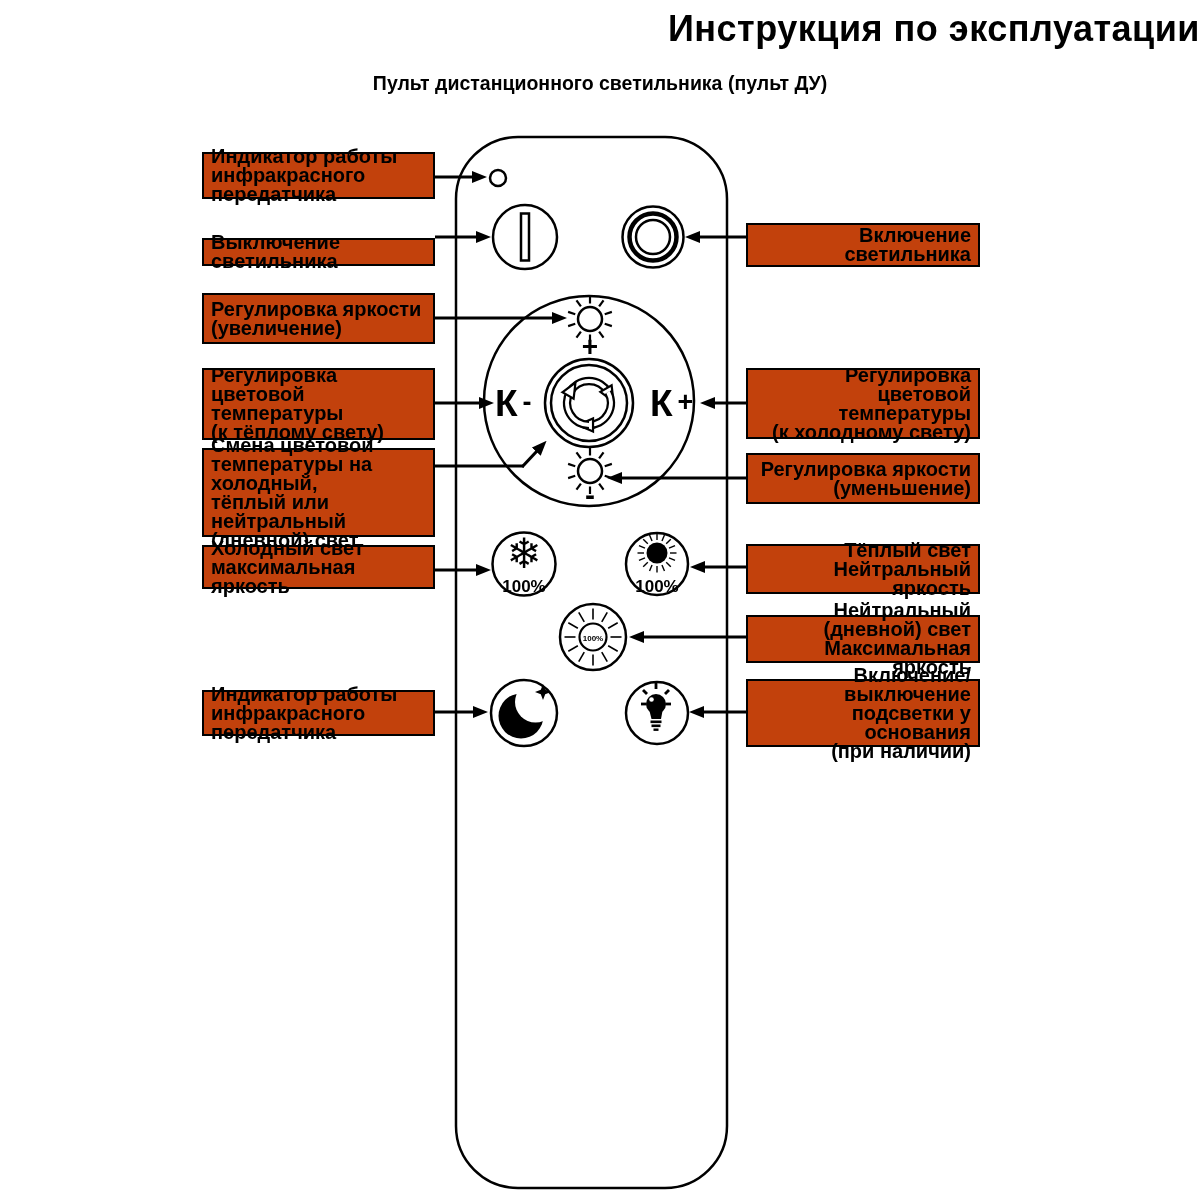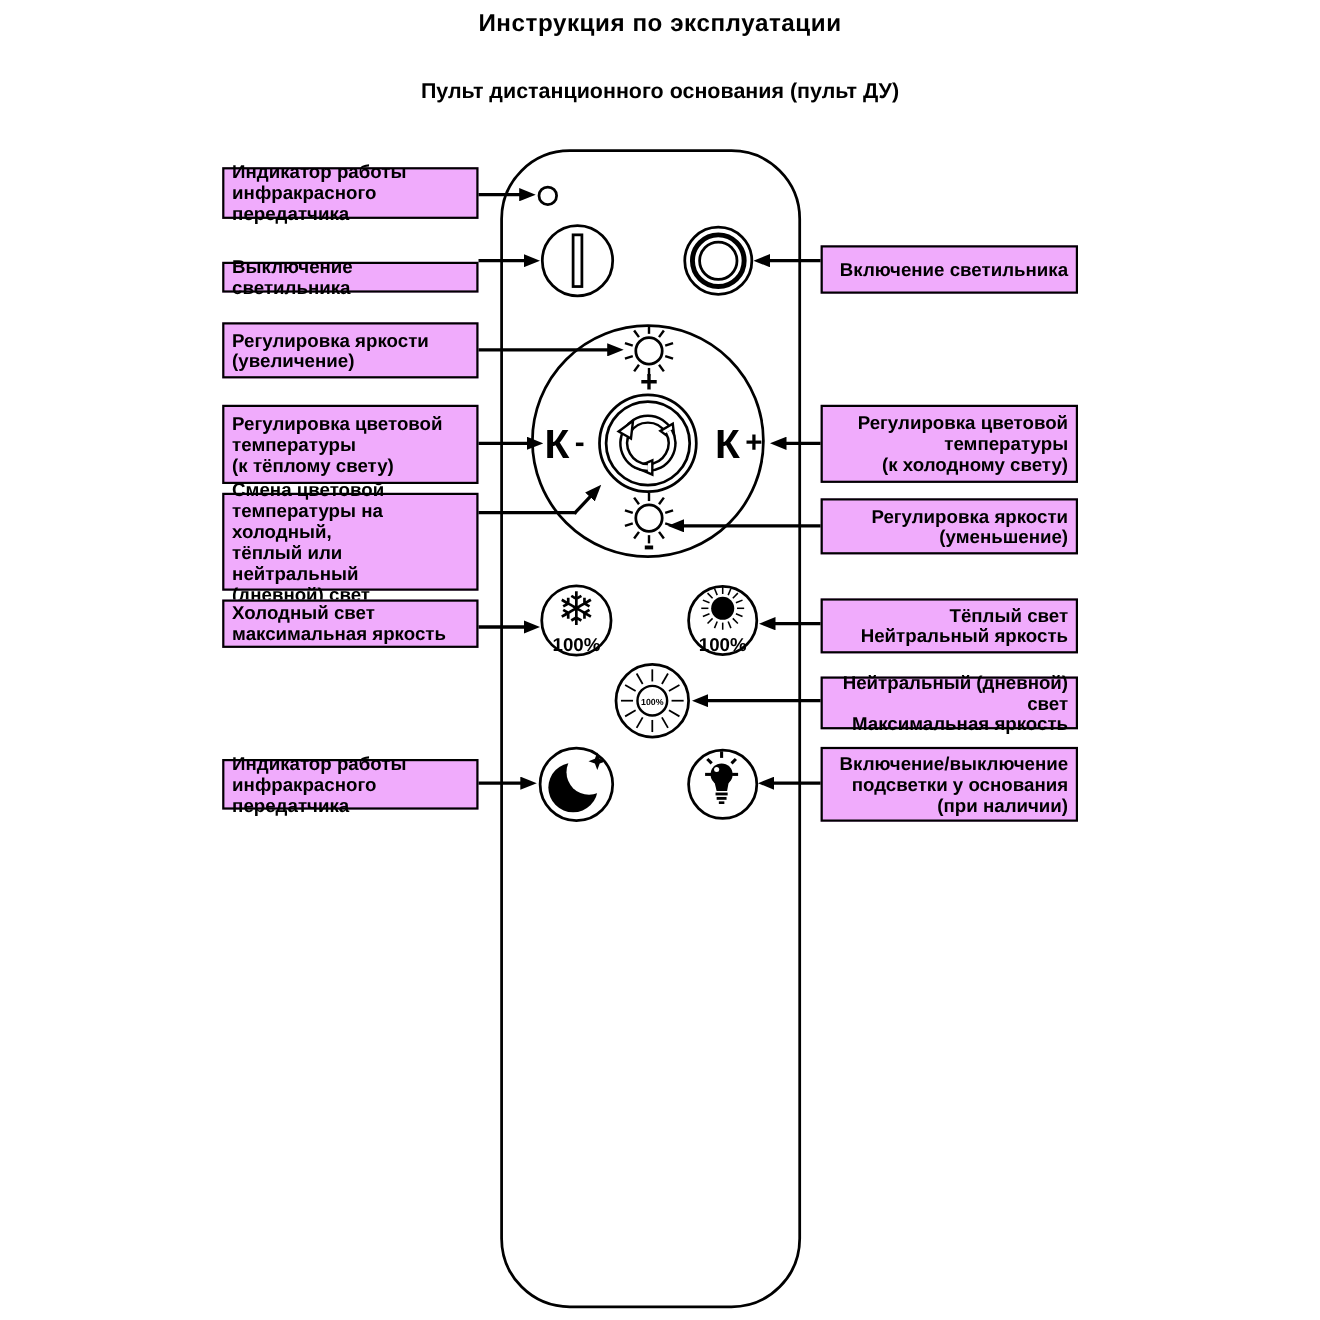--- a/index.html
+++ b/index.html
@@ -1,31 +1,31 @@
 <!DOCTYPE html>
 <html><head>
 <meta charset="utf-8">
 <style>
   html,body{margin:0;padding:0;}
   body{
     width:1200px;height:1200px;position:relative;background:#ffffff;
     font-family:"Liberation Sans",sans-serif;color:#000;overflow:hidden;
   }
   .title{
-    position:absolute;left:0;top:8px;width:100%;text-align:center;
-    font-size:22px;font-weight:bold;letter-spacing:.5px;
+    position:absolute;left:0;top:8px;width:100%;text-align:right;
+    font-size:36px;font-weight:bold;letter-spacing:.5px;
   }
   .subtitle{
     position:absolute;left:0;top:72px;width:100%;text-align:center;
     font-size:19.5px;font-weight:bold;
   }
   svg.diagram{position:absolute;left:0;top:0;}
   .callout{
-    position:absolute;box-sizing:border-box;border:2px solid #000;background:#f0abfc;
-    font-size:17px;font-weight:bold;line-height:19px;white-space:pre-line;
+    position:absolute;box-sizing:border-box;border:2px solid #000;background:#c2410c;
+    font-size:20px;font-weight:bold;line-height:19px;white-space:pre-line;
     display:flex;align-items:center;padding:2px 7px;
   }
   .callout.left{justify-content:flex-start;text-align:left;}
   .callout.right{justify-content:flex-end;text-align:right;}
   
   .bl1{left:202px;top:152px;width:233px;height:47px;}
   .bl2{left:202px;top:223px;width:233px;height:28px;margin-top:15px;}
   .bl3{left:202px;top:293px;width:233px;height:51px;}
   .bl4{left:202px;top:368px;width:233px;height:72px;}
   .bl5{left:202px;top:448px;width:233px;height:89px;}
@@ -37,21 +37,21 @@
   .br3{left:746px;top:453px;width:234px;height:51px;}
   .br4{left:746px;top:544px;width:234px;height:50px;}
   .br5{left:746px;top:615px;width:234px;height:48px;}
   .br6{left:746px;top:679px;width:234px;height:68px;}
   text{font-family:"Liberation Sans",sans-serif;}
 </style>
 </head>
 <body>
 
 <div class="title">Инструкция по эксплуатации</div>
-<div class="subtitle">Пульт дистанционного основания (пульт ДУ)</div>
+<div class="subtitle">Пульт дистанционного светильника (пульт ДУ)</div>
 
 <div class="callout left bl1">Индикатор работы
 инфракрасного передатчика</div>
 <div class="callout left bl2">Выключение светильника</div>
 <div class="callout left bl3">Регулировка яркости
 (увеличение)</div>
 <div class="callout left bl4">Регулировка цветовой
 температуры
 (к тёплому свету)</div>
 <div class="callout left bl5">Смена цветовой

